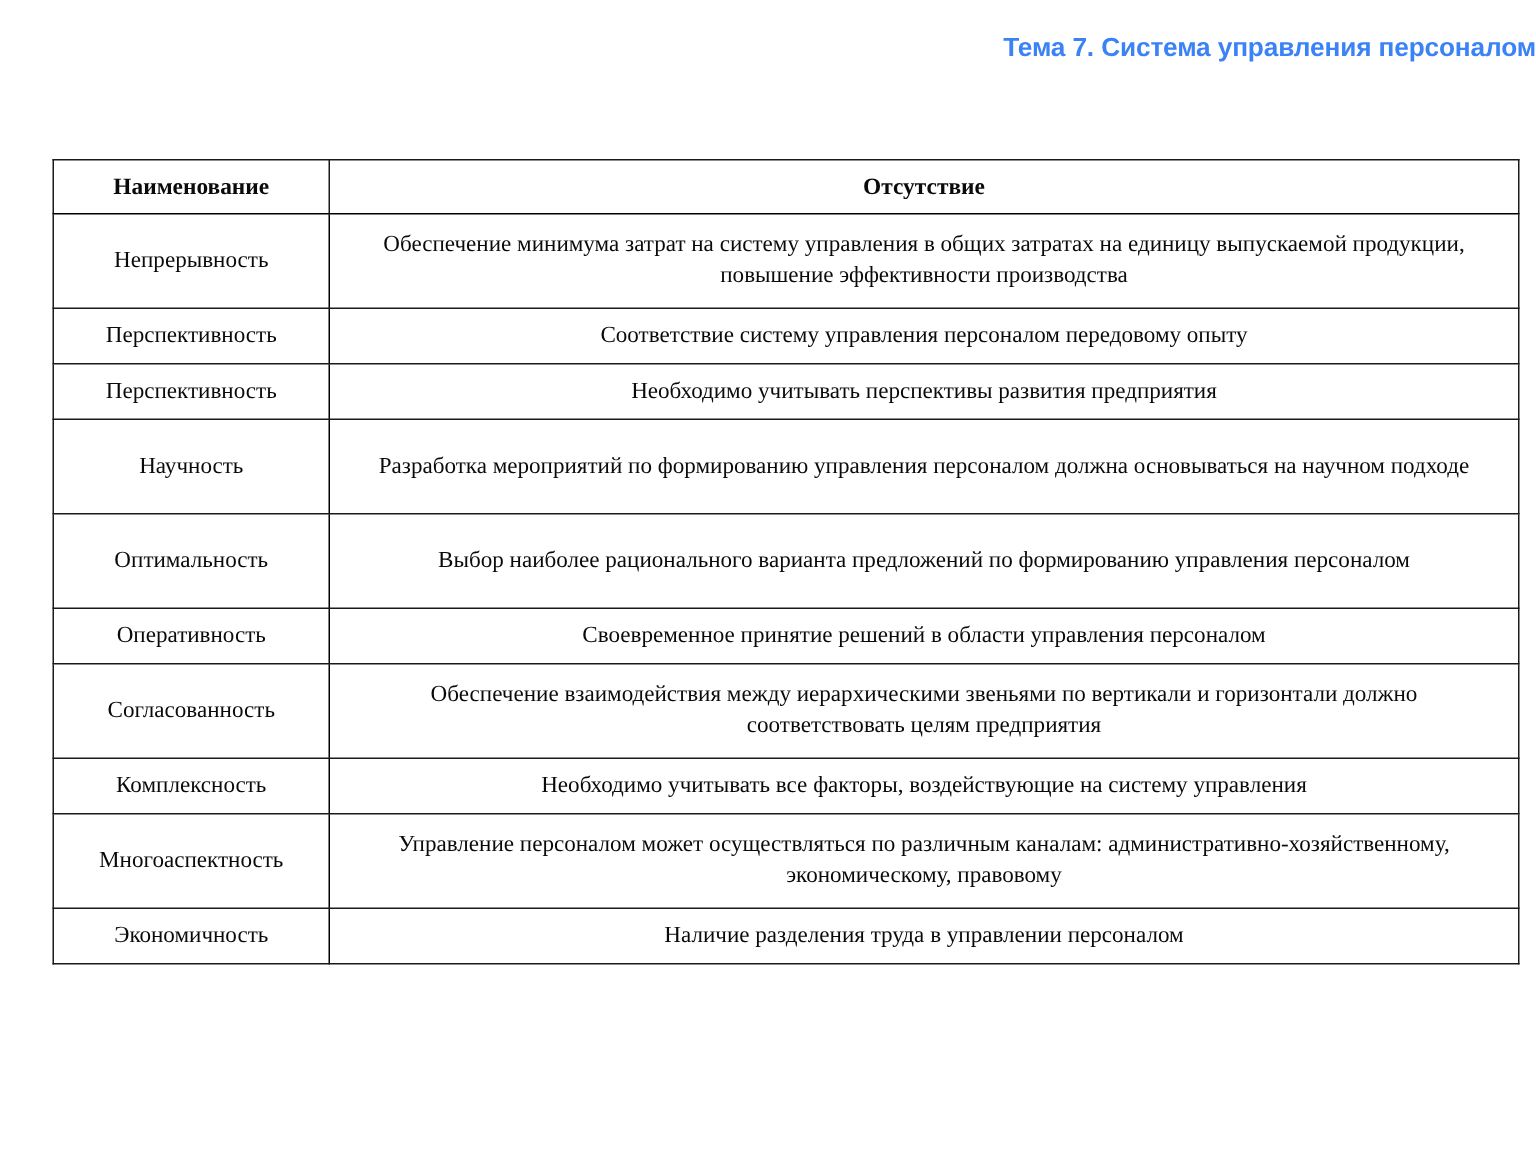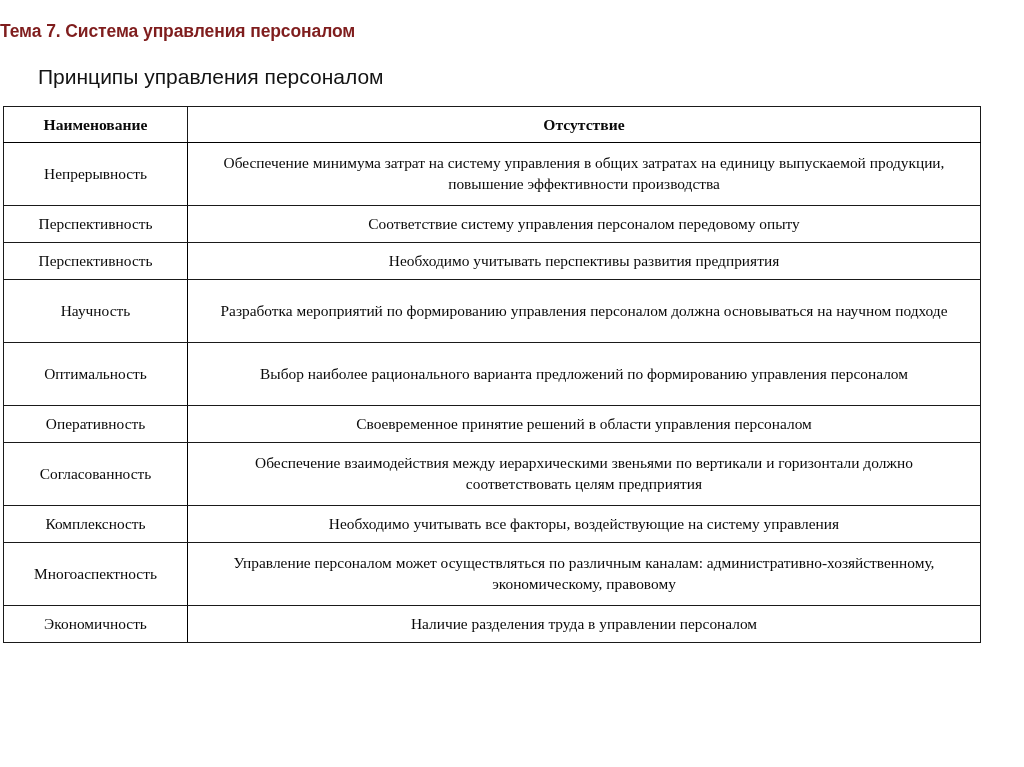--- a/index.html
+++ b/index.html
@@ -22,42 +22,42 @@
     width: 1024px;
     height: 767px;
     box-sizing: border-box;
   }
 
   .doc-title {
     font-family: "Liberation Sans", "DejaVu Sans", sans-serif;
     font-weight: bold;
     font-size: 17.5px;
     line-height: 1.1;
-    text-align: left;
+    text-align: right;
     margin: 0;
     padding-top: 22px;
     letter-spacing: -0.1px;
-    color: #7f1d1d;
+    color: #3b82f6;
   }
 
   .doc-subtitle {
     font-family: "Liberation Sans", "DejaVu Sans", sans-serif;
     font-weight: normal;
     font-size: 21px;
     line-height: 1.1;
     text-align: left;
     margin: 0;
     padding-top: 24px;
     padding-left: 38px;
     color: #131313;
   }
 
   .table-wrap {
     position: absolute;
-    left: 3px;
+    left: 35px;
     top: 106px;
     width: 978px;
   }
 
   table.principles {
     border-collapse: collapse;
     width: 100%;
     table-layout: fixed;
     border: 1.6px solid #000;
   }
@@ -104,21 +104,20 @@
     height: 52px;
   }
 </style>
 </head>
 <body>
 
 <div class="page">
 
   <h1 class="doc-title">Тема 7. Система управления персоналом</h1>
 
-  <h2 class="doc-subtitle">Принципы управления персоналом</h2>
 
   <div class="table-wrap">
     <table class="principles">
       <colgroup>
         <col class="col-name">
         <col class="col-content">
       </colgroup>
       <thead>
         <tr>
           <th class="name-cell">Наименование</th>

